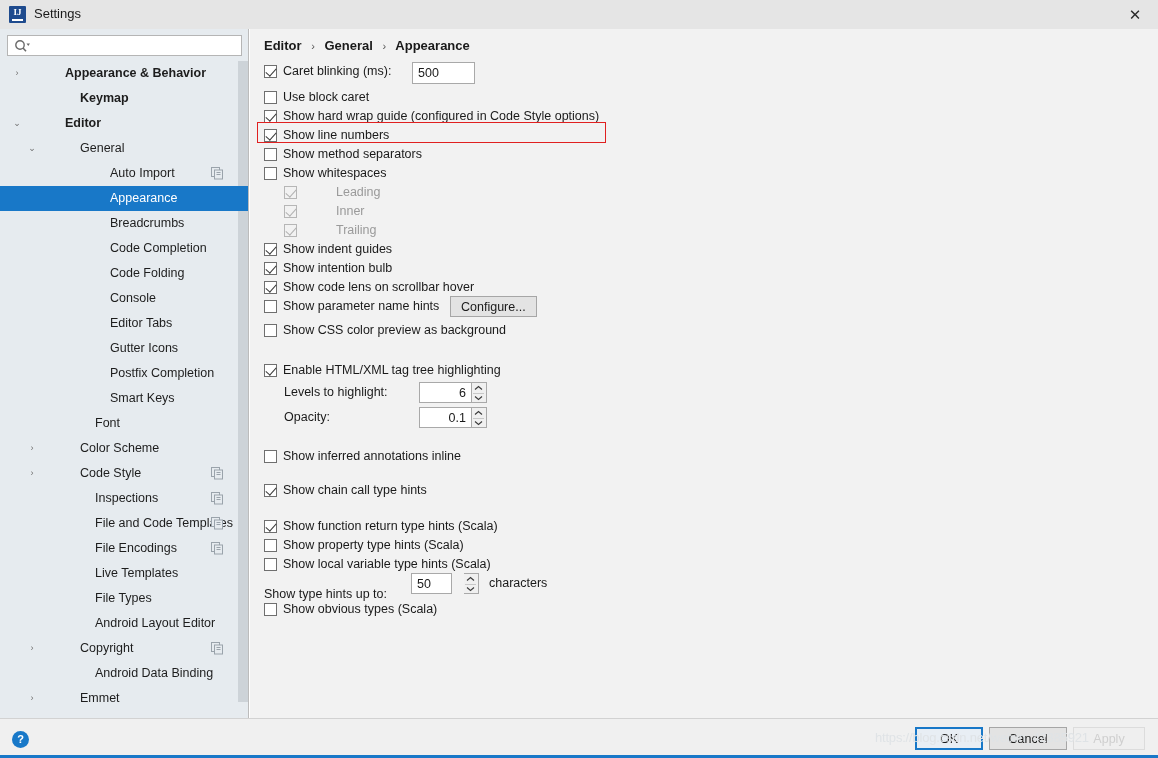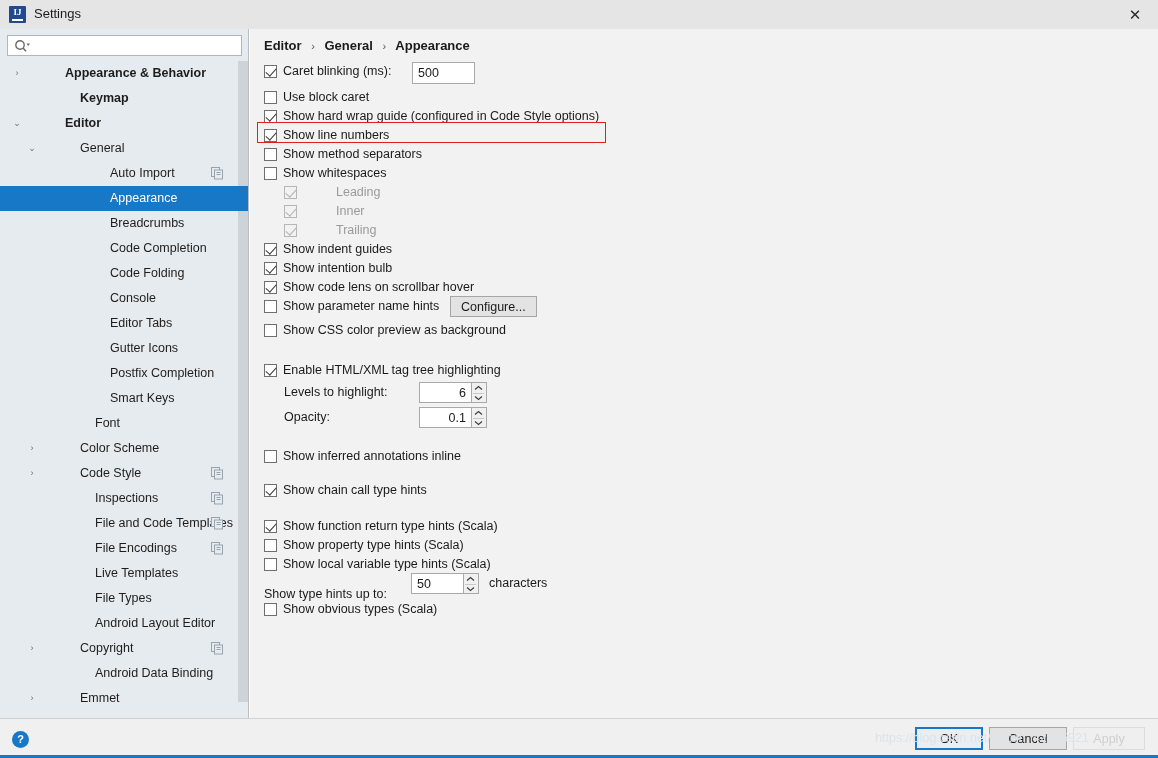--- a/index.html
+++ b/index.html
@@ -474,21 +474,21 @@
         <div class="cb-label">Show property type hints (Scala)</div>
       </div>
       <div class="row">
         <div class="cb"></div>
         <div class="cb-label">Show local variable type hints (Scala)</div>
       </div>
 
       <div class="row" style="height:26px;">
         <div class="plain-label" style="left:0px; top:-1px;margin-top:11px;">Show type hints up to:</div>
         <div class="spin-wrap" style="left:147px; top:-1px; width:68px;">
-          <input class="spin-field" style="width: 53px; text-align: left; padding-left: 5px;" value="50">
+          <input class="spin-field" style="width: 41px; text-align: left; padding-left: 5px;" value="50">
           <div class="spin-btns" style="left:53px;">
             <div class="up">
               <svg width="9" height="6" viewBox="0 0 9 6">
                   <path d="M1 4.5 L4.5 1.5 L8 4.5" fill="none" stroke="#3a3a3a" stroke-width="1.1"></path>
                 </svg>
             </div>
             <div class="divider"></div>
             <div class="dn">
               <svg width="9" height="6" viewBox="0 0 9 6">
                   <path d="M1 1.5 L4.5 4.5 L8 1.5" fill="none" stroke="#3a3a3a" stroke-width="1.1"></path>

